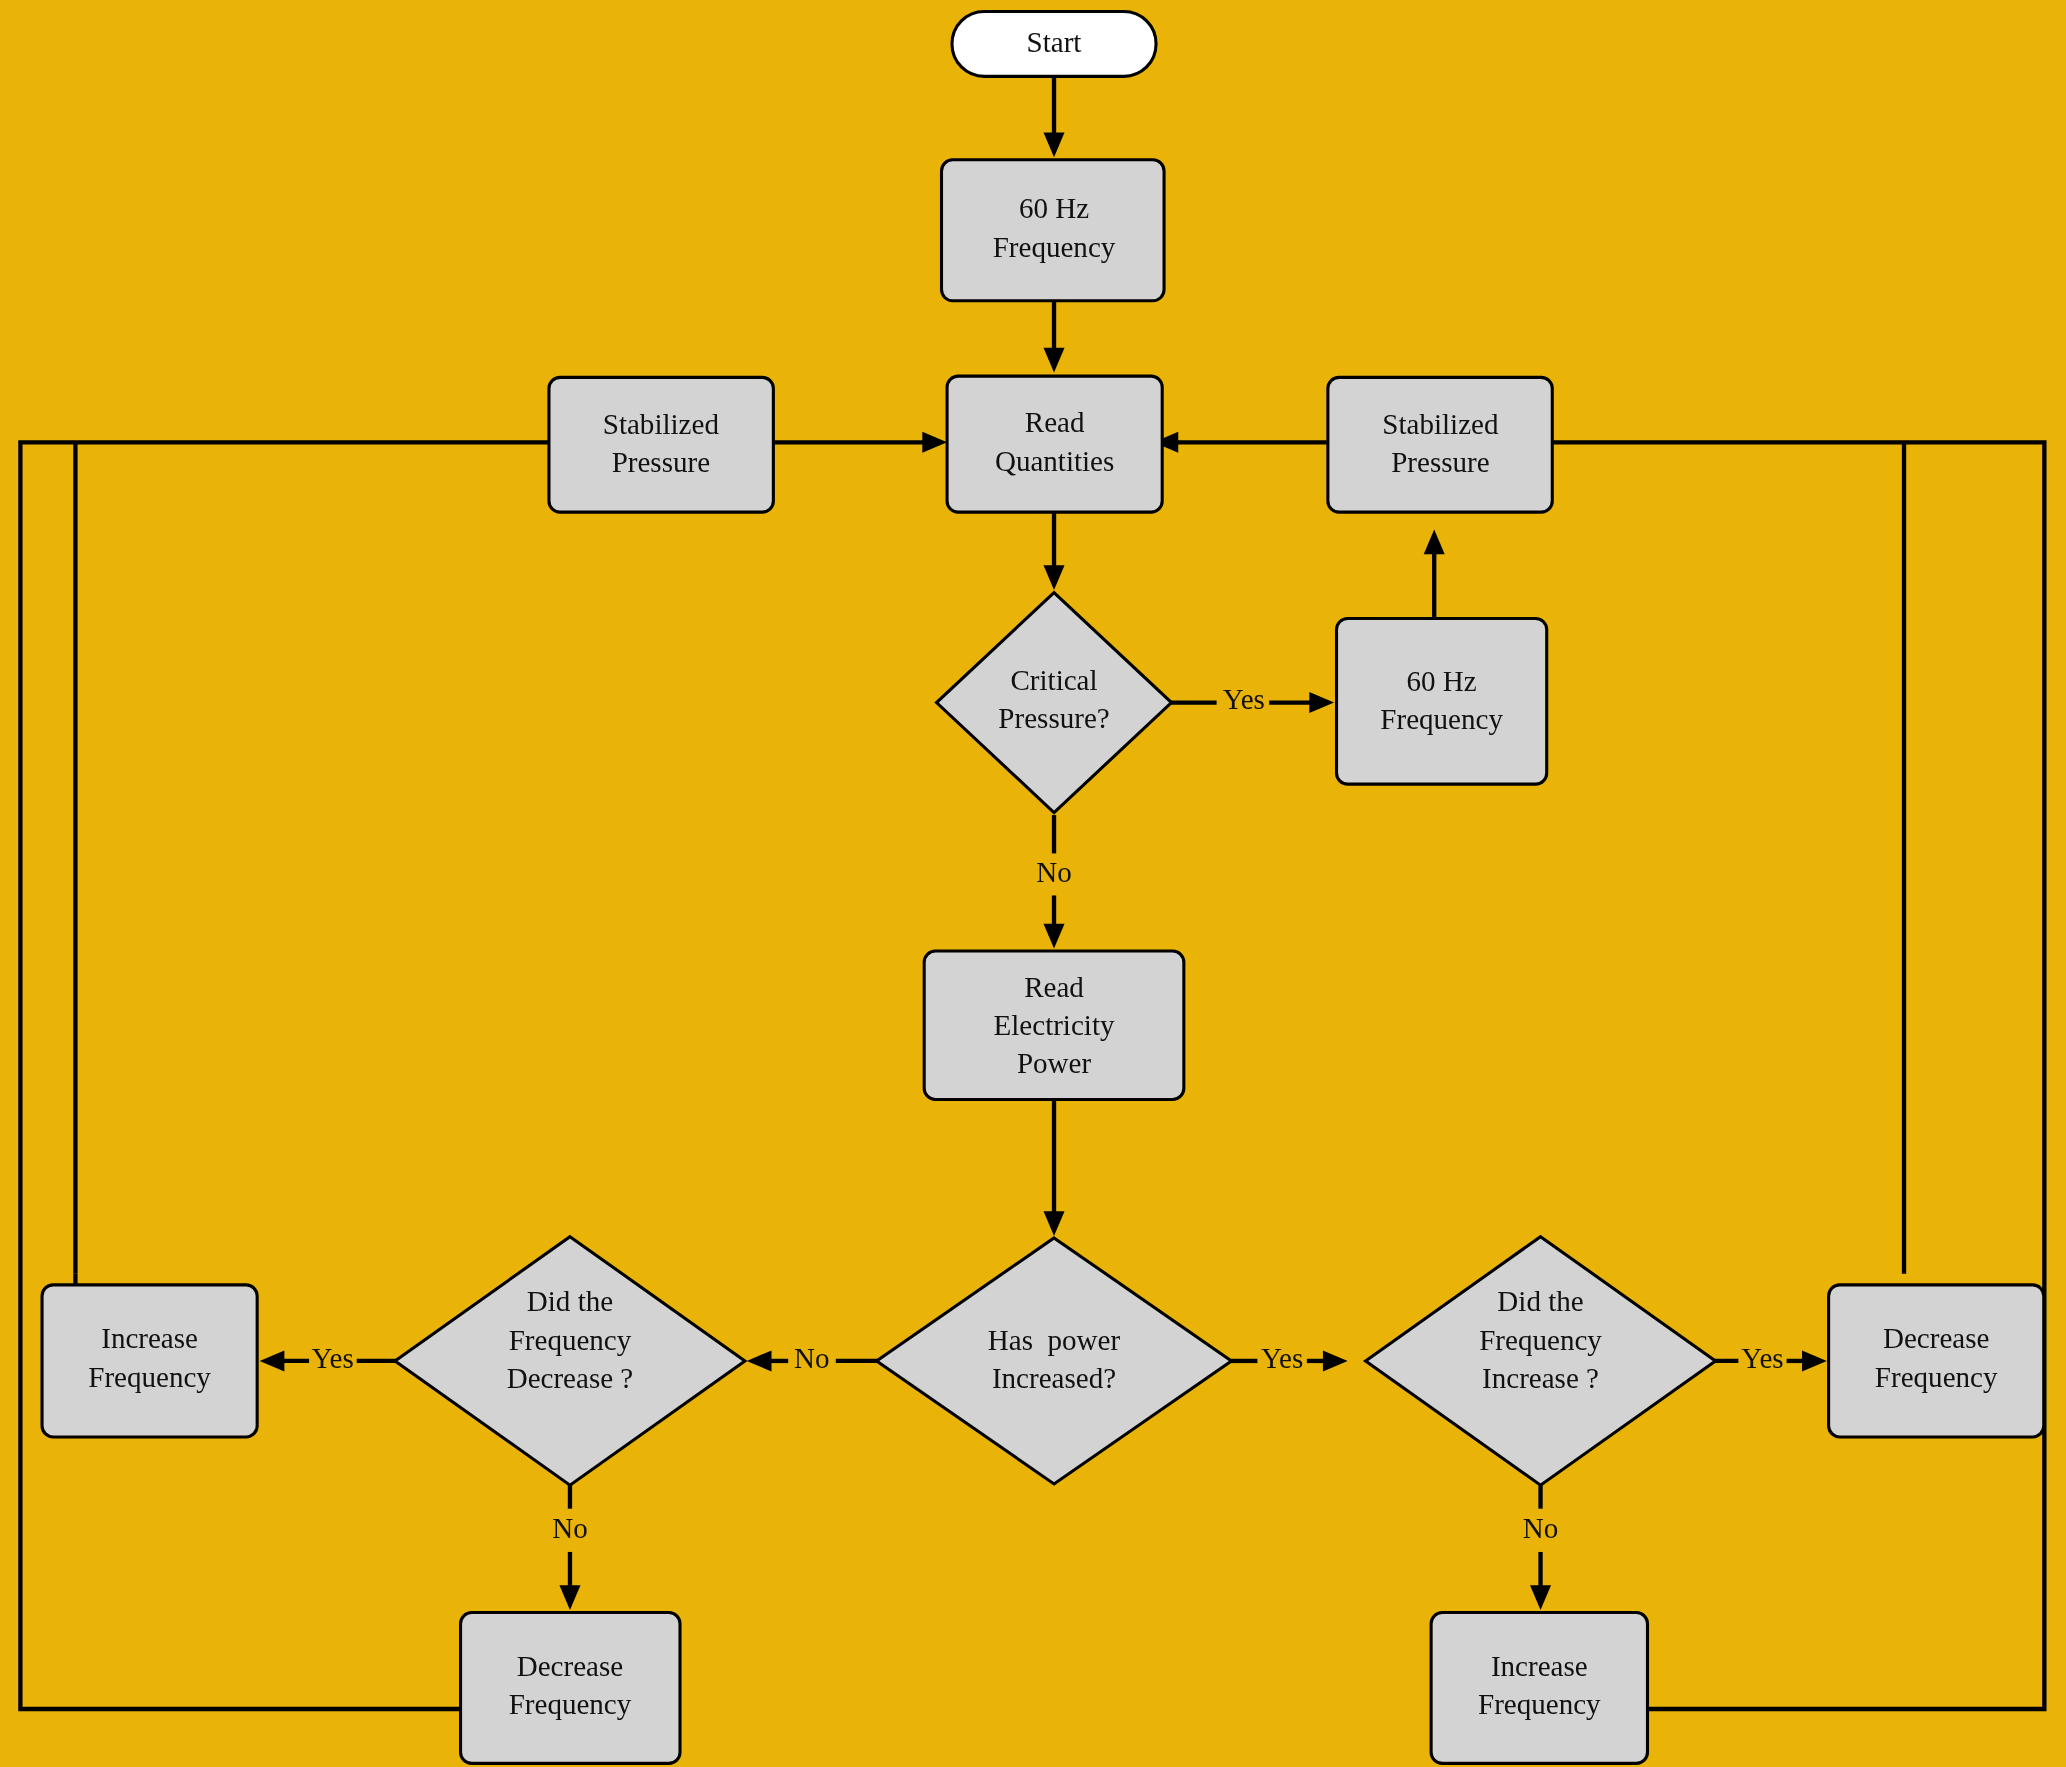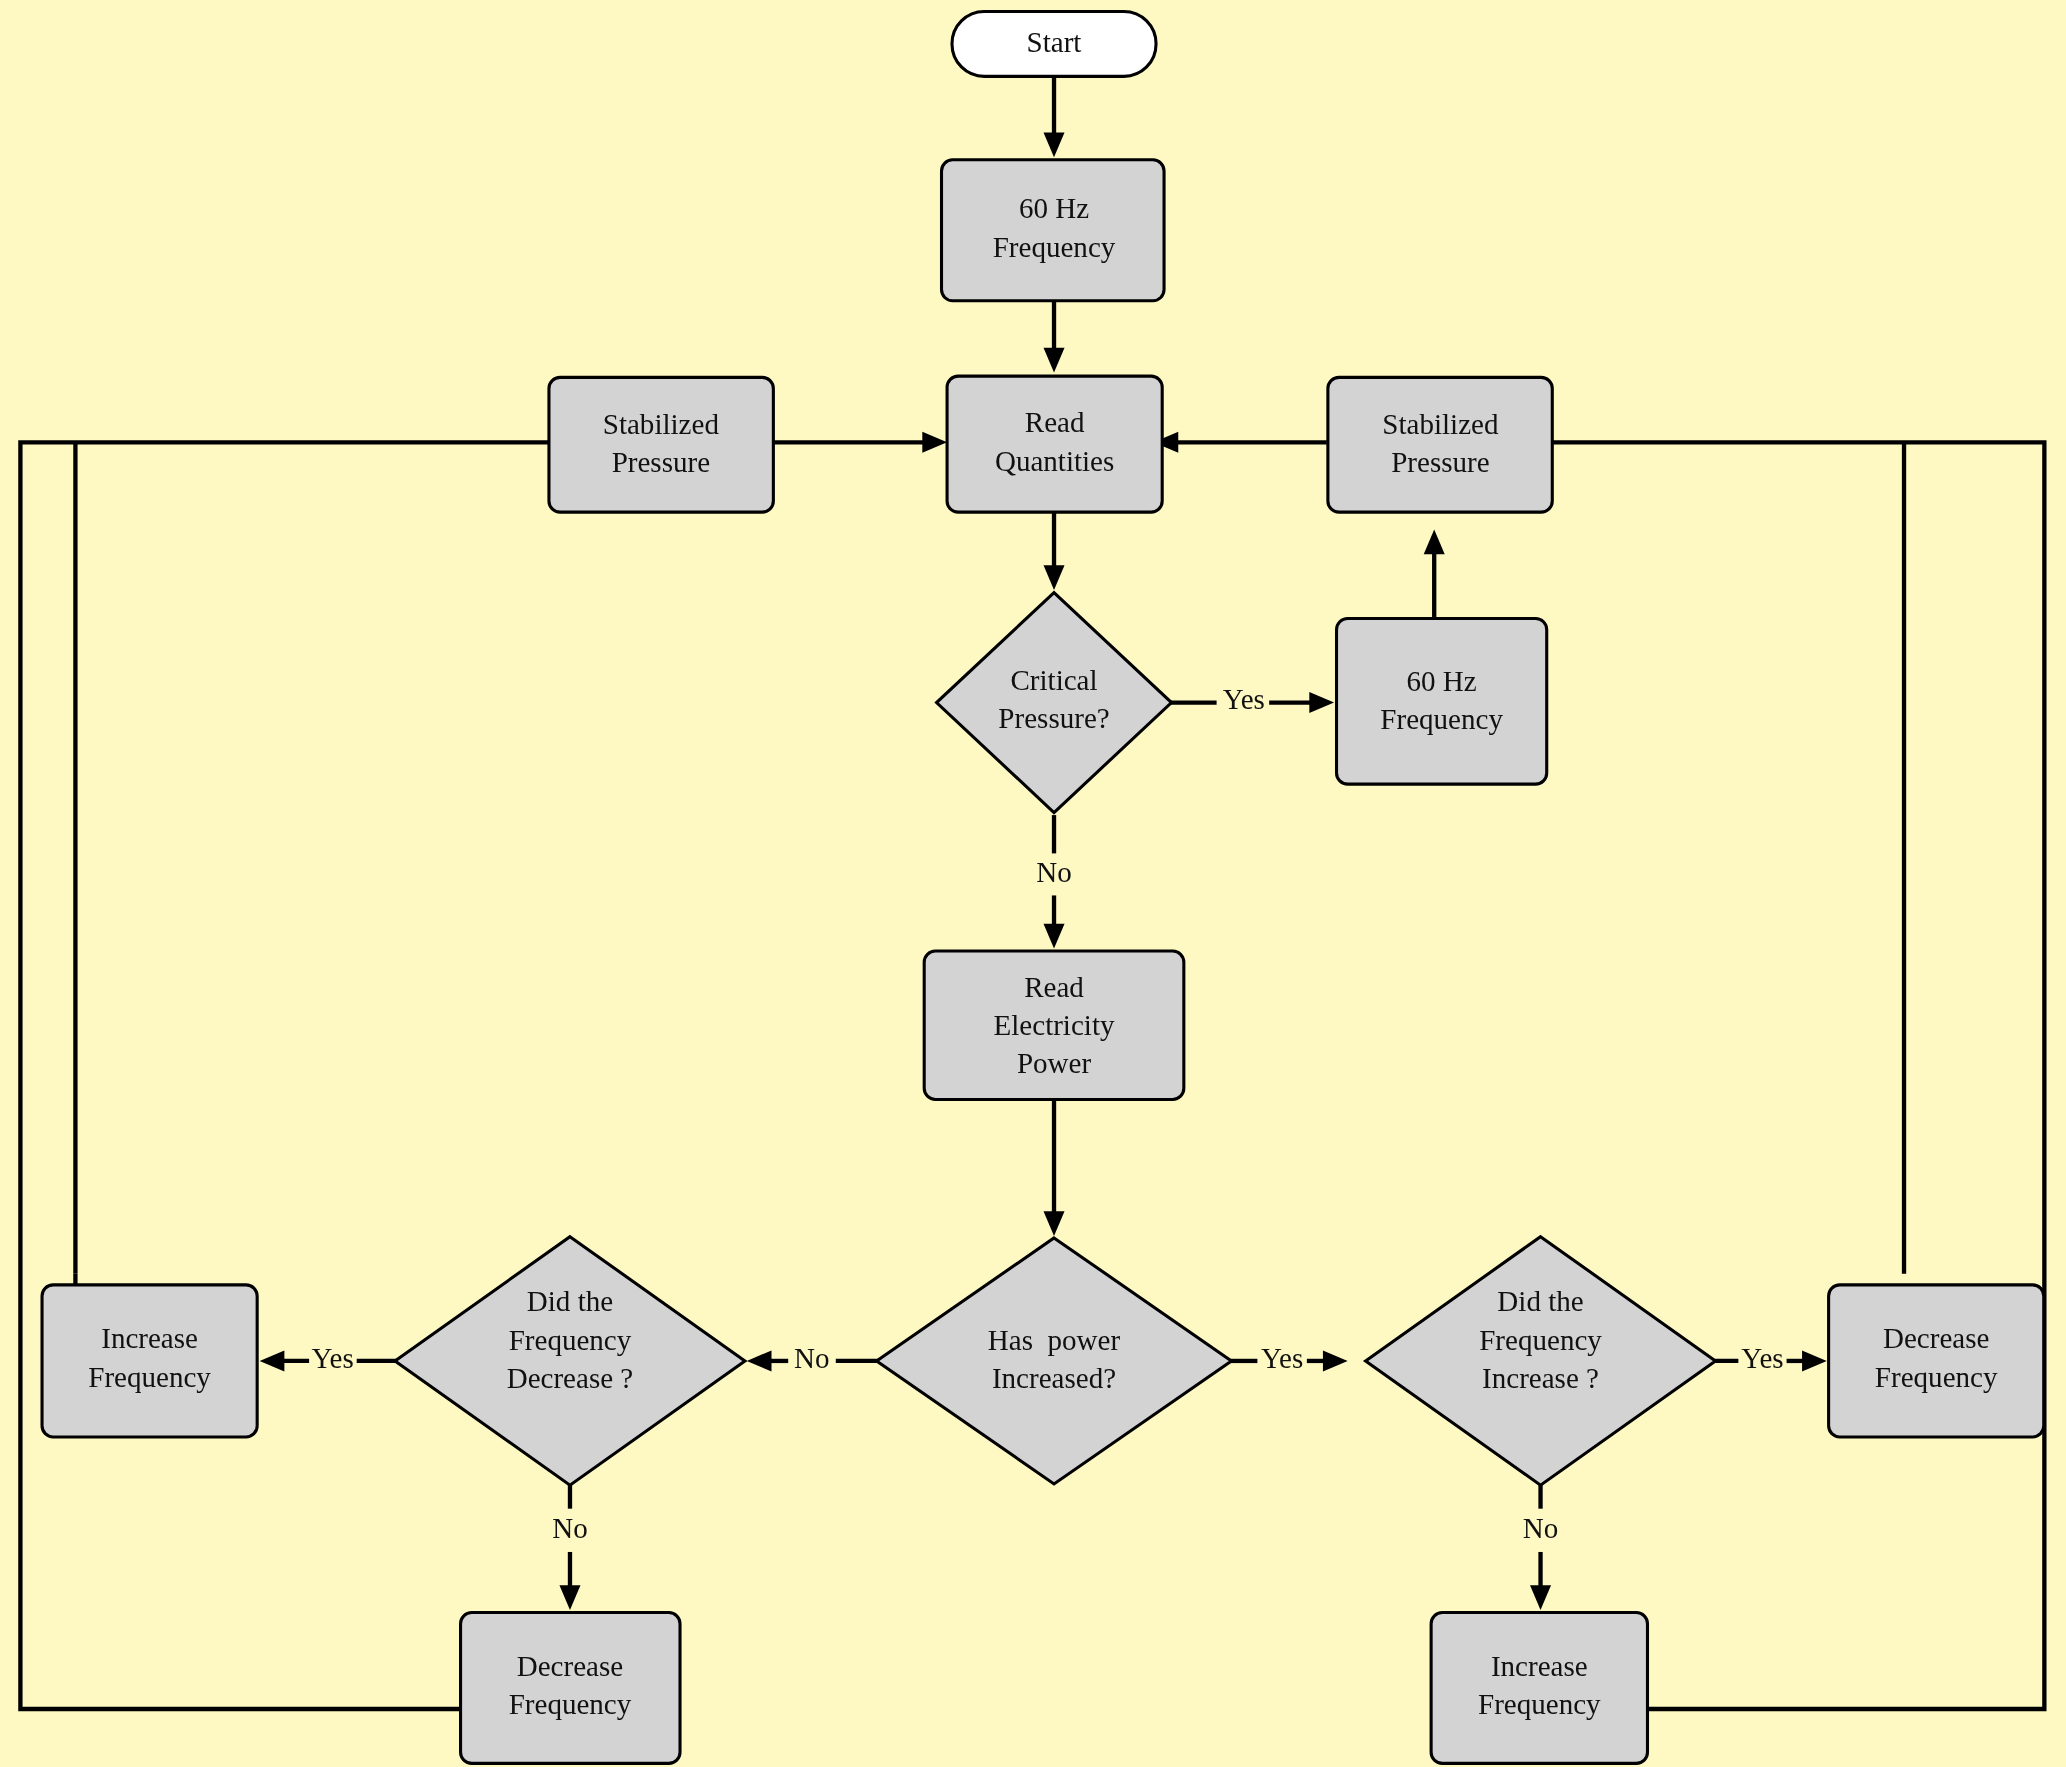--- a/index.html
+++ b/index.html
@@ -10,21 +10,21 @@
   body {
     width: 2066px;
     height: 1768px;
     font-family: "Liberation Serif", "DejaVu Serif", serif;
     overflow: hidden;
   }
   #flowchart-root {
     position: relative;
     width: 2066px;
     height: 1768px;
-    background: #fef9c3;
+    background: #eab308;
   }
   svg.chart {
     display: block;
     width: 2066px;
     height: 1768px;
   }
   .node-shape {
     fill: #d3d3d3;
     stroke: #000000;
     stroke-width: 5;

